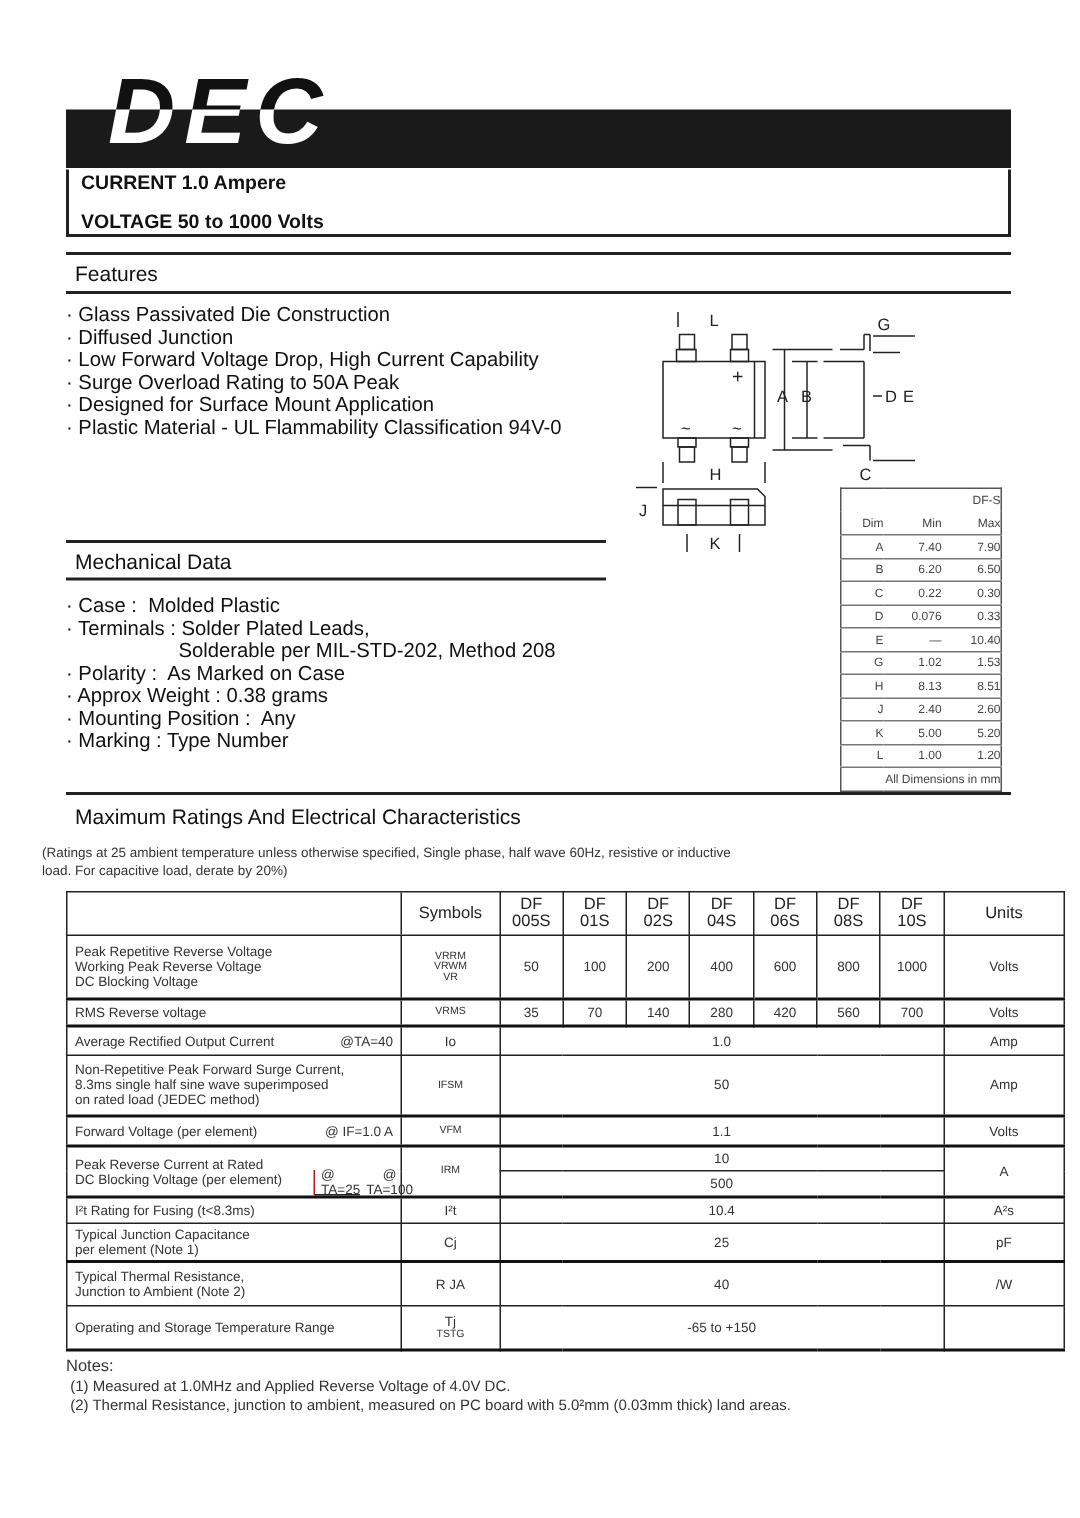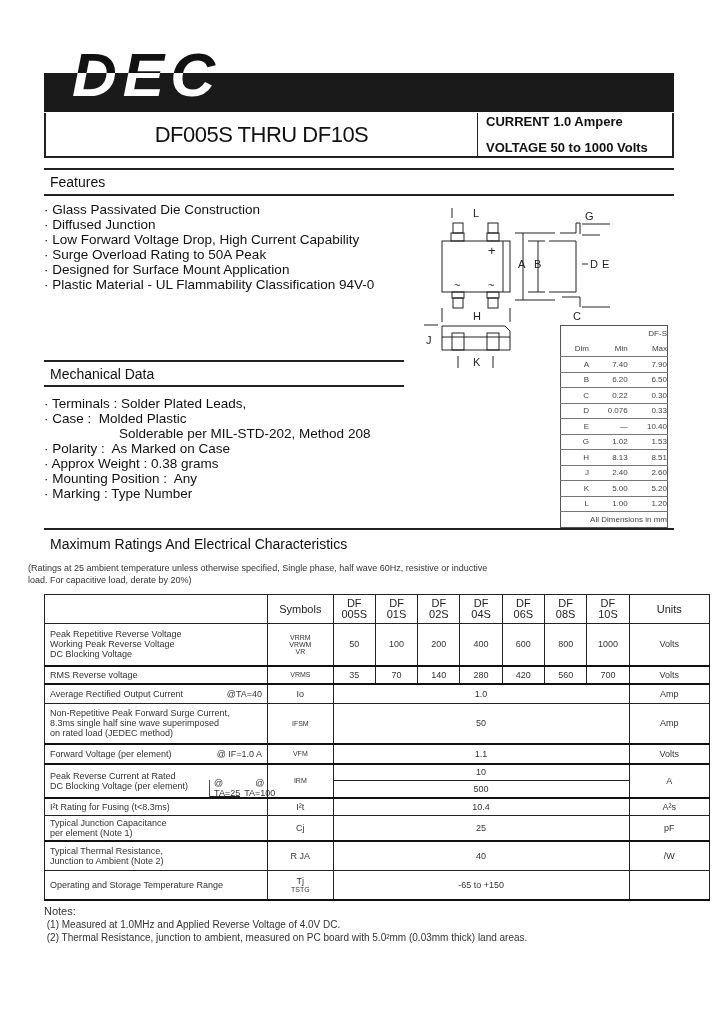--- a/index.html
+++ b/index.html
@@ -39,21 +39,20 @@
 </head>
 <body>
 
 <div class="logo-bar"></div>
 <div class="logo-text">
   <span>DEC</span>
   <span class="lower">DEC</span>
 </div>
 
 <div class="title-box">
-  <div class="title-main">DF005S THRU DF10S</div>
   <div class="title-side">
     <span>CURRENT 1.0 Ampere</span>
     <span>VOLTAGE  50 to 1000 Volts</span>
   </div>
 </div>
 
 <div class="sec-head" style="top:168px;width:630px;height:28px;">Features</div>
 <ul class="bullets" style="top:202px;">
   <li>· Glass Passivated Die Construction</li>
   <li>· Diffused Junction</li>
@@ -186,22 +185,22 @@
         <td>1.20</td>
       </tr>
   <tr>
         <td colspan="3" class="nb">All Dimensions in mm</td>
       </tr>
 </tbody>
   </table>
 
 <div class="sec-head" style="top:360px;width:360px;height:27px;">Mechanical Data</div>
 <ul class="bullets" style="top:396px;">
+  <li>· Case :  Molded Plastic</li>
   <li>· Terminals : Solder Plated Leads,</li>
-  <li>· Case :  Molded Plastic</li>
   <li>                    Solderable per MIL-STD-202, Method 208</li>
   <li>· Polarity :  As Marked on Case</li>
   <li>· Approx Weight : 0.38 grams</li>
   <li>· Mounting Position :  Any</li>
   <li>· Marking : Type Number</li>
 </ul>
 
 <div class="sec-head" style="top:528px;width:630px;height:30px;border-bottom:none;">Maximum Ratings And Electrical Characteristics</div>
 <div class="ratings-note">
   <div>(Ratings at 25     ambient temperature unless otherwise specified, Single phase, half wave 60Hz, resistive or inductive</div>

